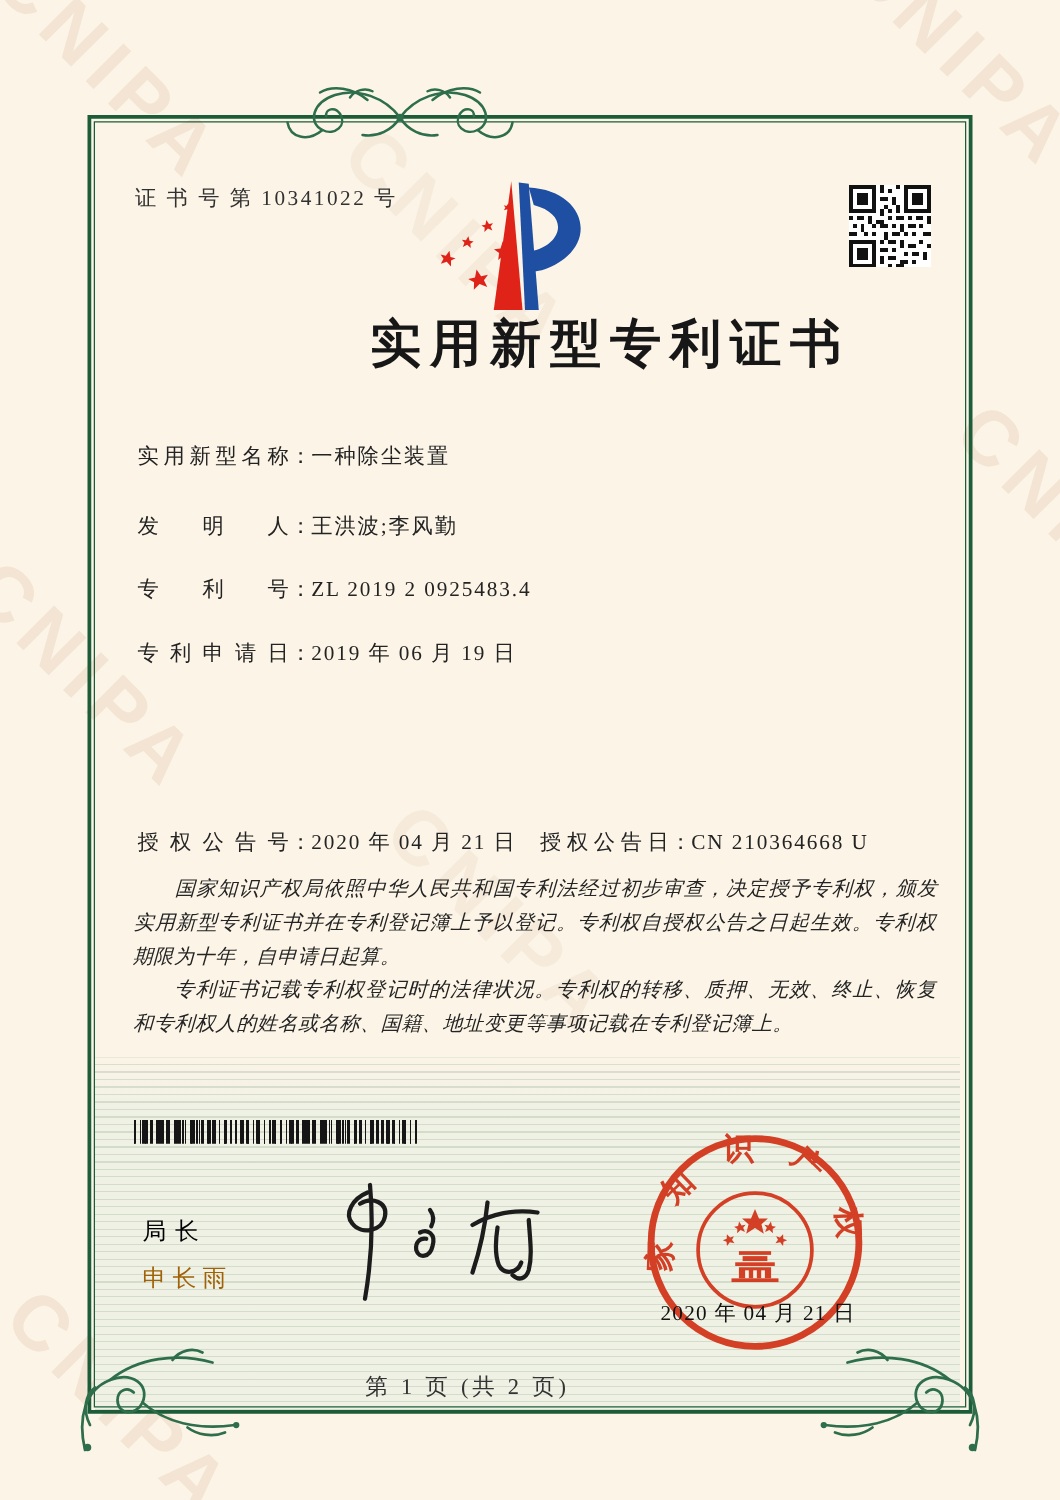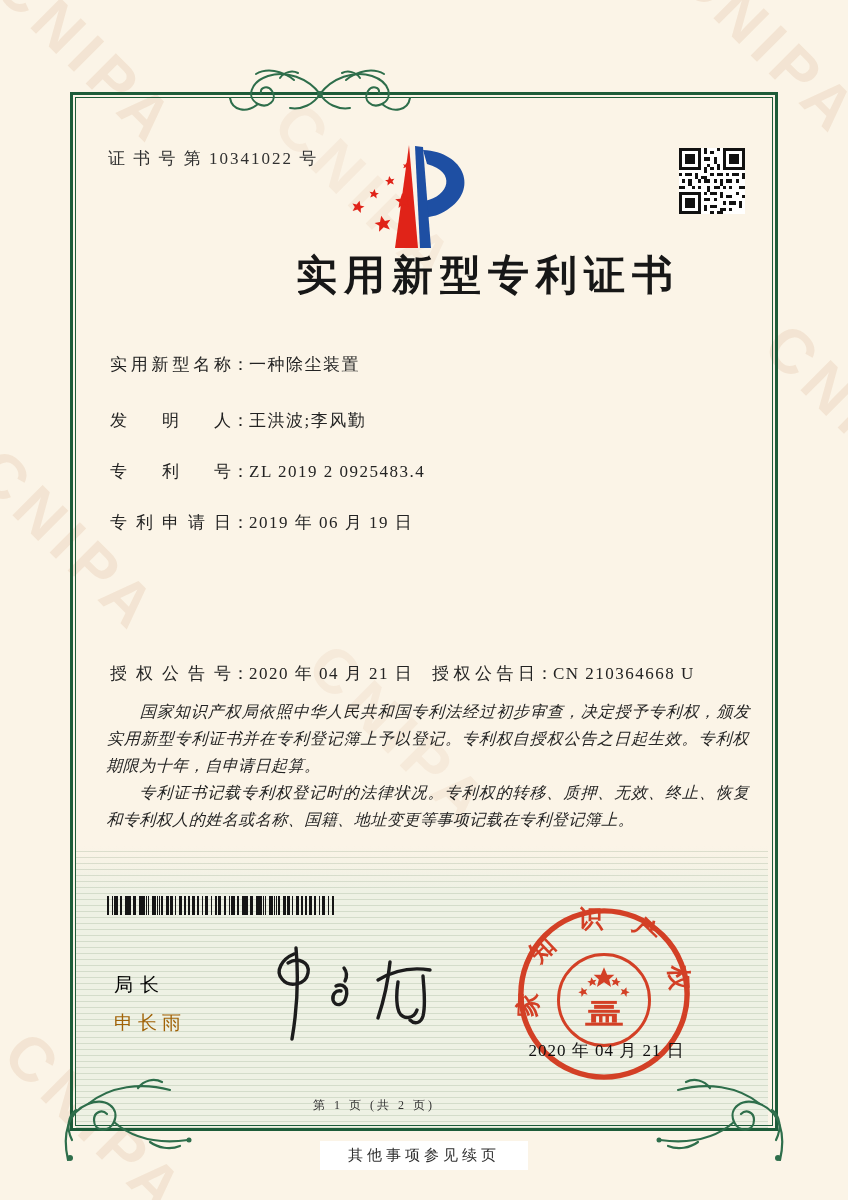--- a/index.html
+++ b/index.html
@@ -49,21 +49,21 @@
       repeating-linear-gradient(90deg,#151515 0 1px,rgba(0,0,0,0) 1px 7px,#151515 7px 10px,rgba(0,0,0,0) 10px 13px);
   }
   .director-title { left:114px; top:972px; font-size:19px; letter-spacing:7px; color:#000000;
                     font-family:"Liberation Sans","DejaVu Sans",sans-serif; }
   .director-name  { left:114px; top:1010px; font-size:19px; letter-spacing:5px; color:#a16207;
                     font-family:"Liberation Sans","DejaVu Sans",sans-serif; }
   .signature { left:232px; top:942px; }
   .seal { left:510px; top:900px; opacity:0.93; }
   .seal-date { left:524px; top:1039px; width:165px; text-align:center; font-size:17px;
                letter-spacing:1px; color:#111; z-index:3; }
-  .page-footer { left:70px; top:1097px; width:608px; text-align:center; font-size:12px;
+  .page-footer { left:70px; top:1097px; width:608px; text-align:center; font-size:18px;
                  letter-spacing:3px; color:#333; }
   .continuation { left:50%; top:1141px; transform:translateX(-50%); background:#ffffff;
                   padding:5px 28px; font-size:15px; letter-spacing:4px; color:#2e2e2e; z-index:3; }
   .ornament-top { left:224px; top:64px; z-index:2; }
   .flourish { z-index:2; }
   .flourish.left  { left:58px;  top:1070px; }
   .flourish.right { left:650px; top:1070px; transform:scaleX(-1); }
 </style>
 </head>
 <body>
@@ -242,15 +242,14 @@
             <rect x="5" y="12.5" width="3" height="6.5" fill="#f3f2e6"></rect>
             <rect x="-19" y="19" width="38" height="3"></rect>
           </g>
         </g>
       </g>
     </svg>
     <div class="abs seal-date">2020 年 04 月 21 日</div>
 
     <div class="abs page-footer">第 1 页 (共 2 页)</div>
 
-    <div class="abs continuation">其他事项参见续页</div>
   </div>
 </div>
 
 </body></html>

